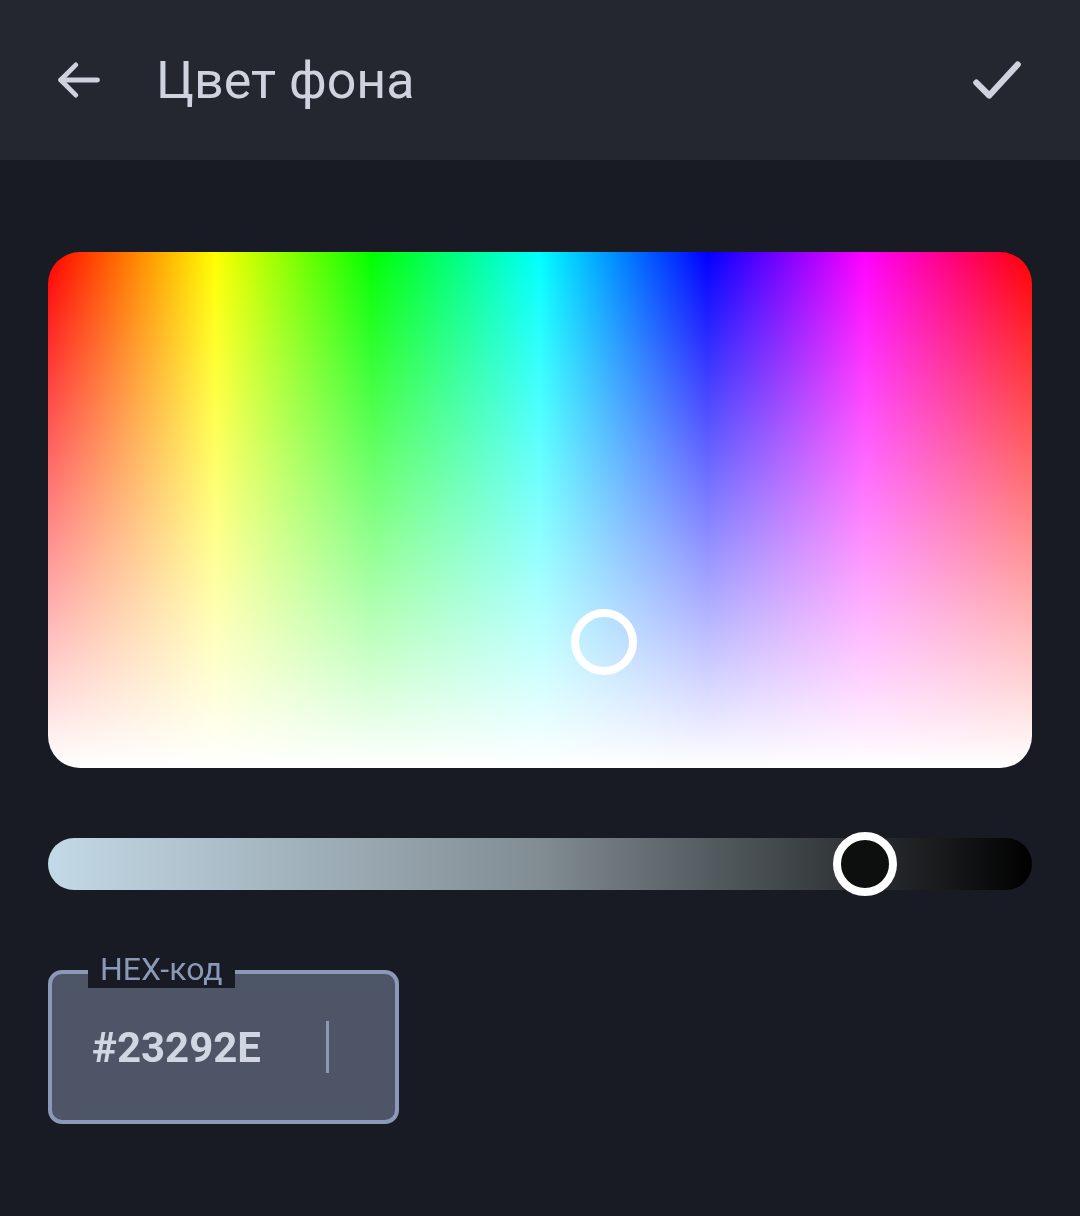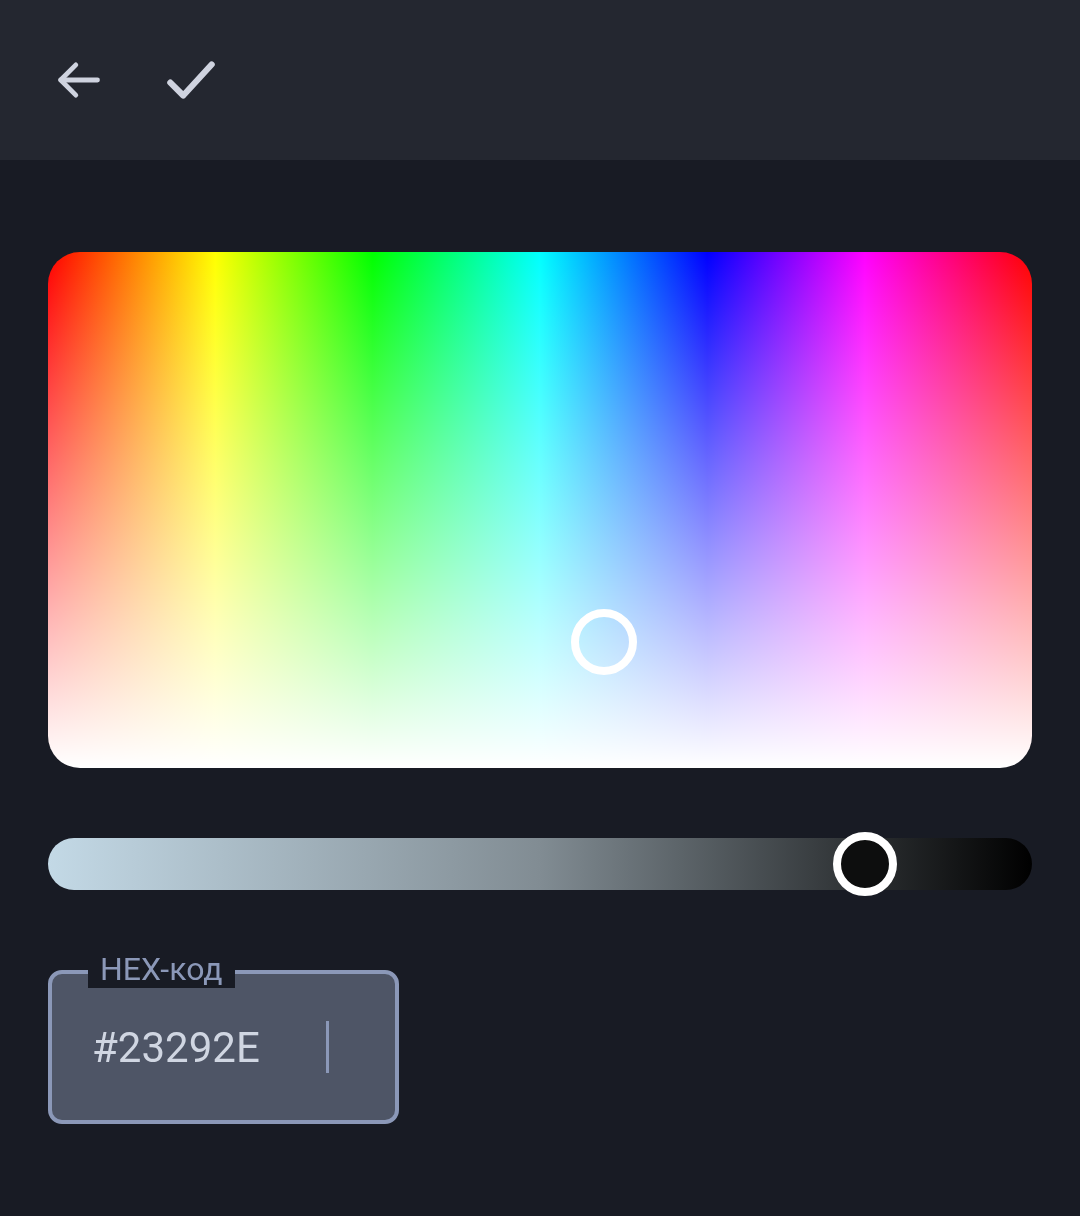--- a/index.html
+++ b/index.html
@@ -113,21 +113,21 @@
       z-index: 2;
     }
     .hex-input {
       width: 100%;
       height: 154px;
       border: 4px solid #8b98b8;
       border-radius: 14px;
       background: #4e5566;
       color: #d0d6e2;
       font-size: 42px;
-      font-weight: 400;
+      font-weight: 700;
       padding: 0 40px;
       outline: none;
       font-family: inherit;
     }
     .caret {
       position: absolute;
       left: 278px;
       top: 50%;
       transform: translateY(-50%);
       width: 3px;
@@ -139,20 +139,21 @@
 </head>
 <body>
 
 <div class="header">
   <div class="back-btn">
     <svg viewBox="0 0 24 24" fill="none" stroke="#cfd3df" stroke-width="2.2" stroke-linecap="round" stroke-linejoin="round">
       <line x1="21" y1="12" x2="4" y2="12"></line>
       <polyline points="11 5 4 12 11 19"></polyline>
     </svg>
   </div>
+  <div class="title">Цвет фона</div>
   <div class="confirm-btn">
     <svg viewBox="0 0 24 24" fill="none" stroke="#cfd3df" stroke-width="2.4" stroke-linecap="round" stroke-linejoin="round">
       <polyline points="4 13 9 18 20 6"></polyline>
     </svg>
   </div>
 </div>
 
 <div class="content">
 
   <div class="color-field">

